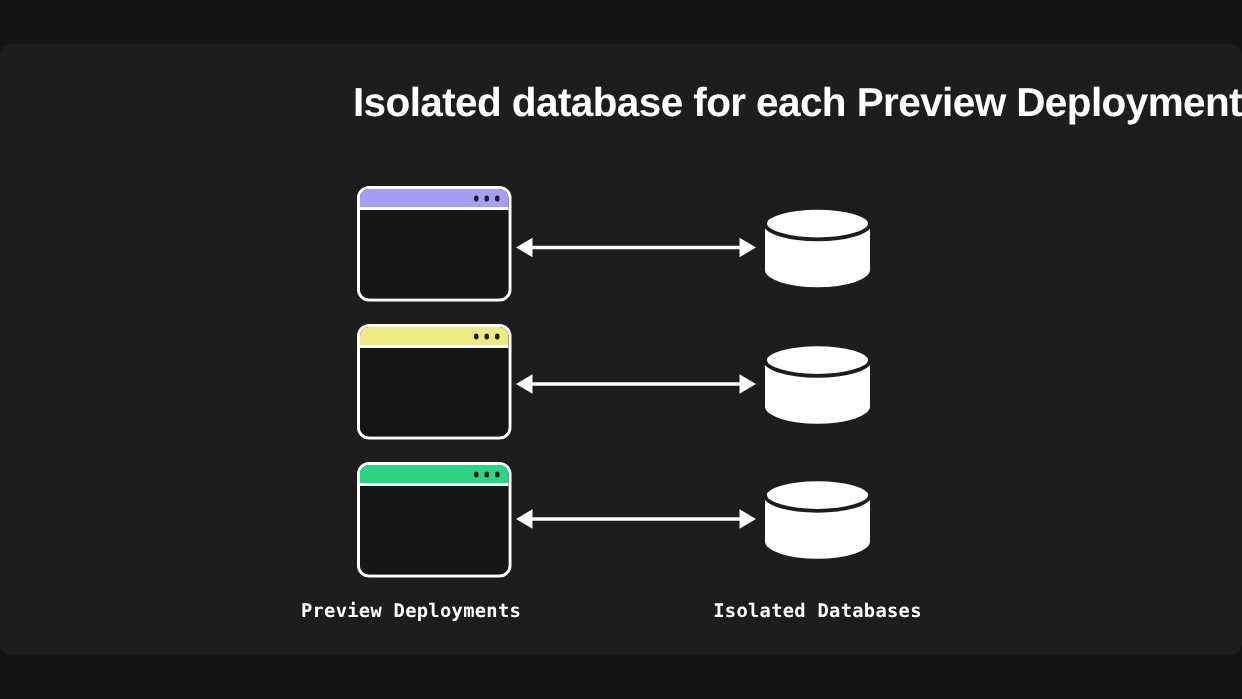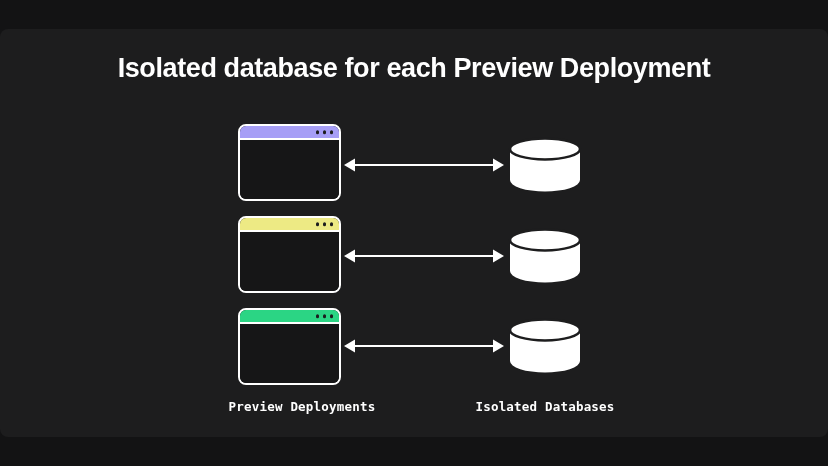--- a/index.html
+++ b/index.html
@@ -4,21 +4,21 @@
 <style>
   * { margin: 0; padding: 0; box-sizing: border-box; }
   html, body { width: 828px; height: 466px; overflow: hidden; }
   body { font-family: "Liberation Sans", sans-serif; background: #131314; }
 
   .slide   { position: relative; width: 828px; height: 466px; background: #131314; }
   .canvas  { position: absolute; left: 0; top: 29px; width: 828px; height: 408px;
              background: #1d1d1e; border-radius: 8px; }
 
   .title   { position: absolute; left: 0; top: 53px; width: 828px;
-             text-align: center; color: #ffffff; font-size: 27px; font-weight: 700;
+             text-align: right; color: #ffffff; font-size: 27px; font-weight: 700;
              letter-spacing: -0.4px; }
 
   .window  { position: absolute; left: 238px; width: 103px; height: 77px;
              border: 2.5px solid #ffffff; border-radius: 8px; background: #161617;
              overflow: hidden; display: flex; flex-direction: column; }
   .win-header { height: 14px; flex: none; position: relative;
                 border-bottom: 2.5px solid #ffffff; }
   .dots    { position: absolute; right: 6px; top: 50%; transform: translateY(-50%);
              display: flex; gap: 3.5px; }
   .dot     { width: 3.5px; height: 3.5px; border-radius: 50%; background: #1d1d1e; }
@@ -27,21 +27,21 @@
   .arrow   { position: absolute; left: 342px; width: 164px; height: 16px; }
   .db      { position: absolute; left: 508px; width: 74px; height: 56px; }
 
   .col-label { position: absolute; width: 220px; text-align: center;
                color: #ffffff; font-family: "DejaVu Sans Mono", "Liberation Mono", monospace;
                font-size: 12.5px; font-weight: 700; letter-spacing: 0.2px; }
 
   .win-1 { top: 124px; }  .win-2 { top: 216px; }  .win-3 { top: 308px; }
   .arrow-1 { top: 157px; } .arrow-2 { top: 248px; } .arrow-3 { top: 338px; }
   .db-1 { top: 137px; }   .db-2 { top: 228px; }   .db-3 { top: 318px; }
-  .label-left  { left: 192px; top: 399px; }
+  .label-left  { left: 164px; top: 399px; }
   .label-right { left: 435px; top: 399px; }
 </style>
 </head>
 <body>
 
 <div class="slide">
   <div class="canvas"></div>
 
   <div class="title">Isolated database for each Preview Deployment</div>
 

